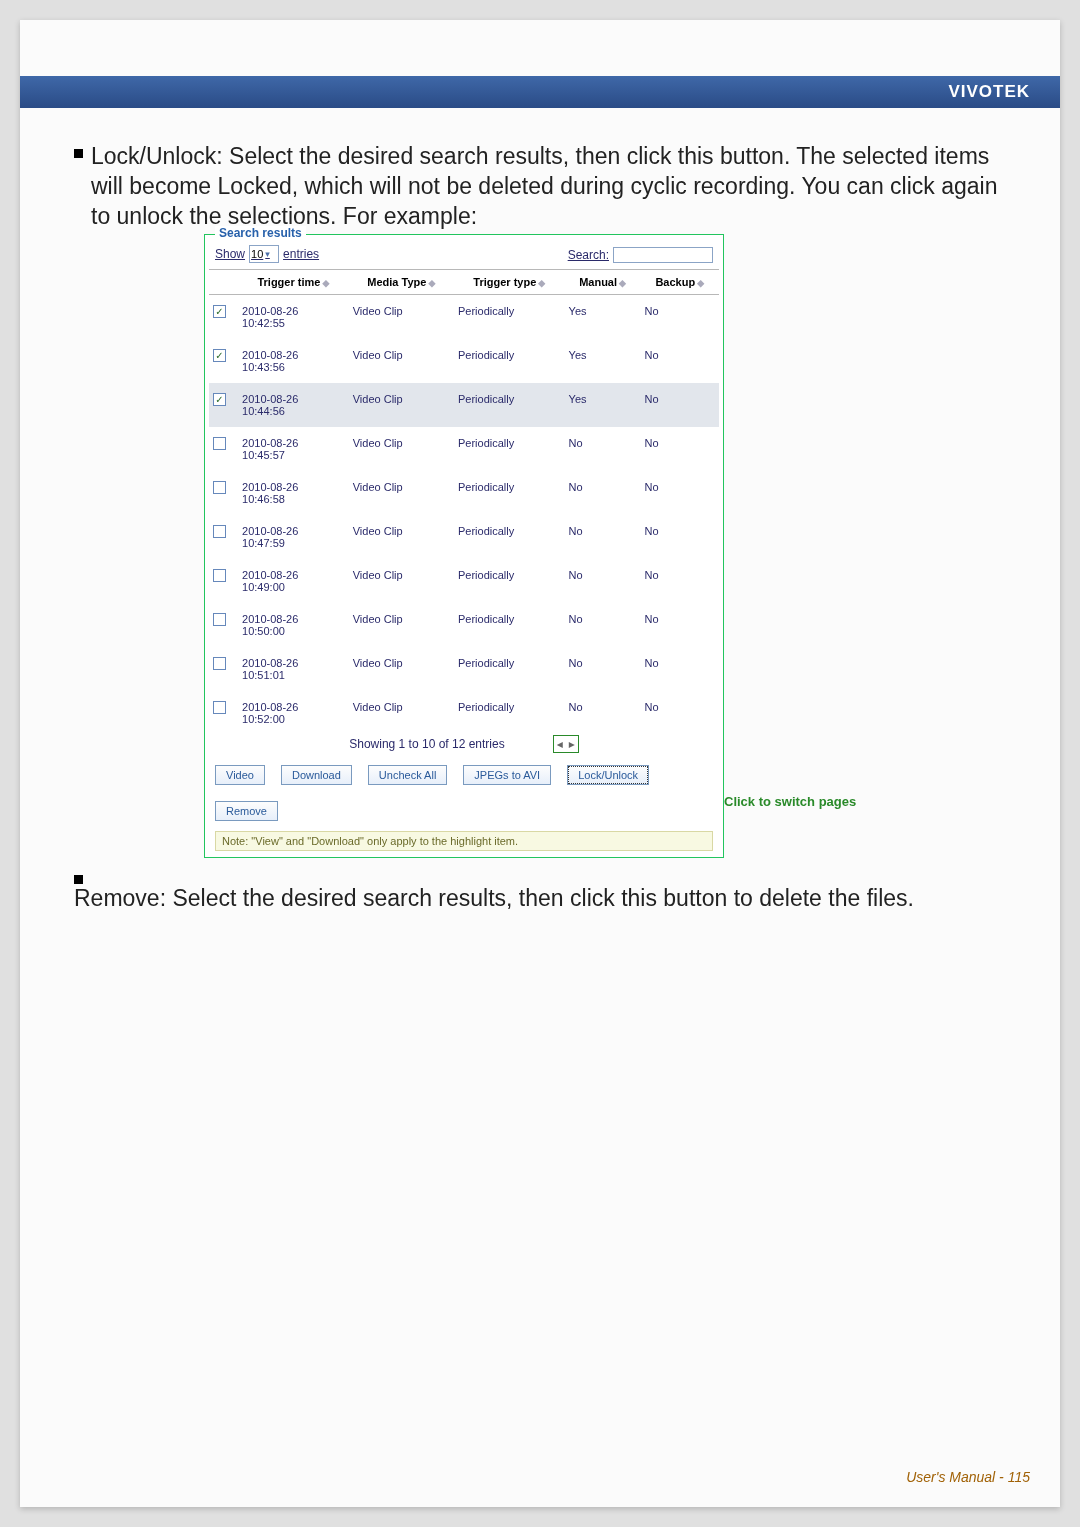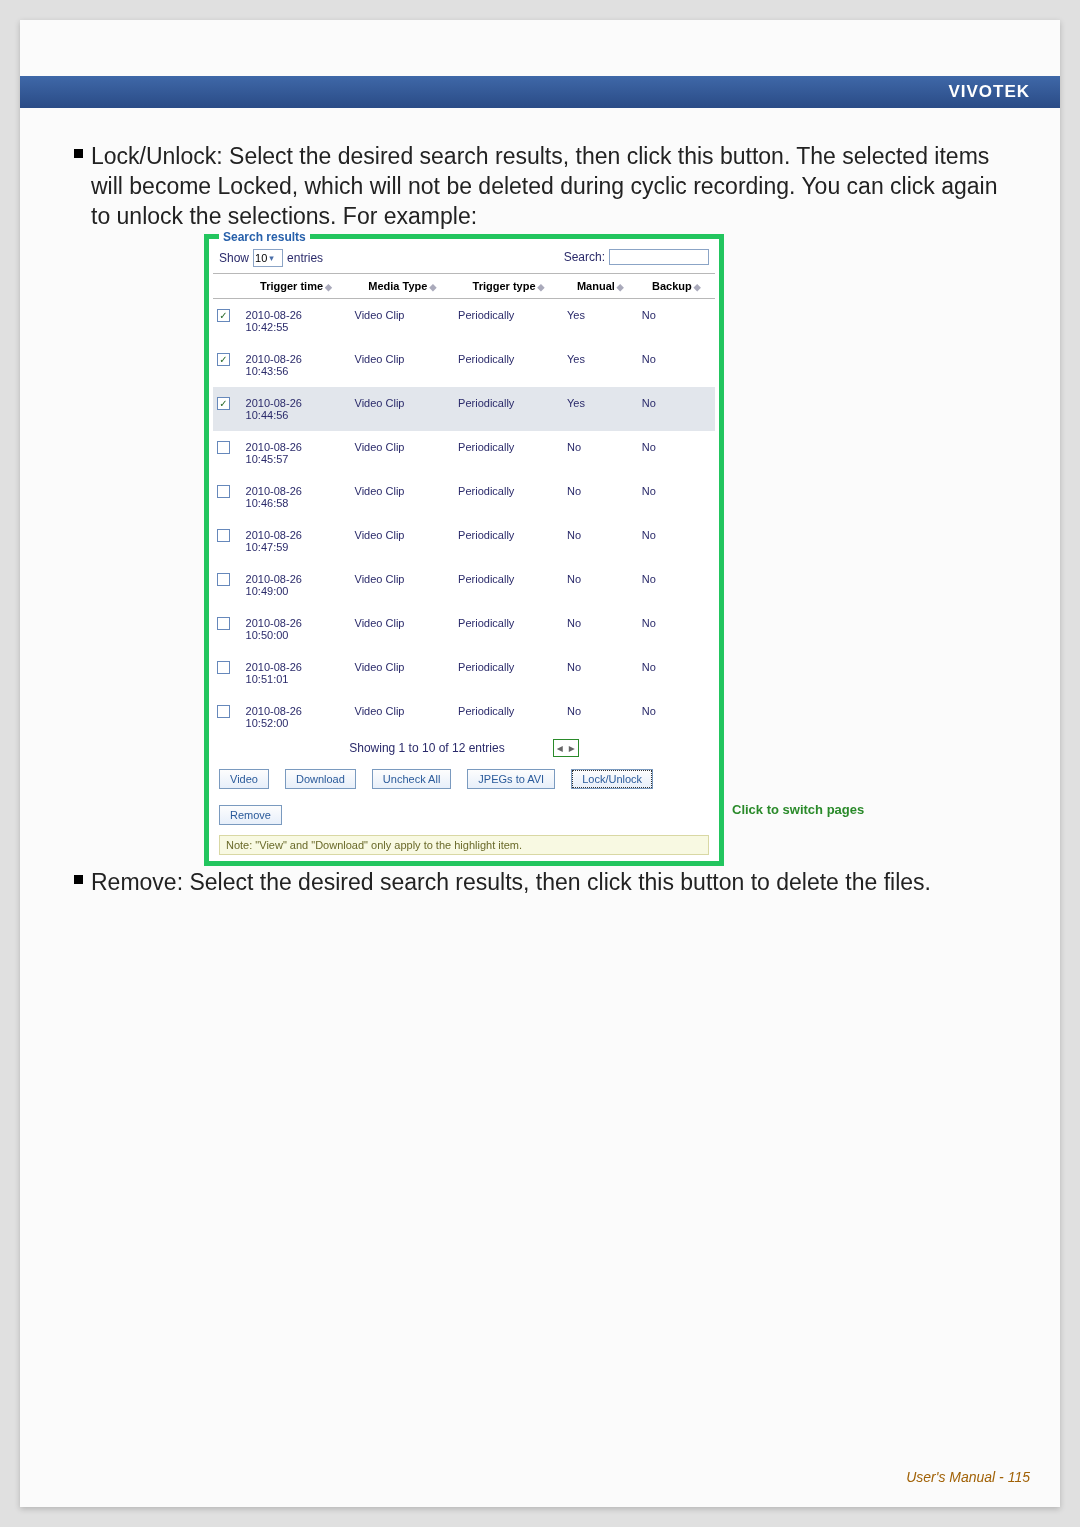--- a/index.html
+++ b/index.html
@@ -57,42 +57,43 @@
 
   
   .panel-row {
     display: flex;
     align-items: flex-start;
     margin-left: 130px;
     margin-top: 2px;
   }
   .panel {
     width: 520px;
-    border: 5px solid #22c55e;
+    border: 1px solid #22c55e;
     background: #fff;
     position: relative;
     padding: 0 4px 4px 4px;
   }
   .legend {
     position: absolute;
     top: -9px;
     left: 10px;
     background: #fff;
     padding: 0 4px;
     color: #2861ab;
     font-weight: bold;
     font-size: 12px;
   }
   .topctrl {
     display: flex;
     justify-content: space-between;
-    align-items: flex-start;
+    align-items: flex-end;
     font-size: 12px;
     color: #2a2a6a;
     padding: 10px 6px 6px 6px;
+    text-decoration: underline;
   }
   .topctrl .left { display: flex; align-items: center; gap: 4px; }
   .sel10 {
     width: 30px; height: 18px;
     border: 1px solid #8ba4c6;
     font-size: 11px;
     padding-left: 1px;
     background:#fff;
     color:#000;
     display:inline-flex;
@@ -181,28 +182,28 @@
     background: #f8f9e2;
     border: 1px solid #d9d8a4;
     color: #6a6a2a;
     font-size: 11px;
     padding: 3px 6px;
   }
   .switch-note {
     color: #2a8a2a;
     font-weight: bold;
     font-size: 13px;
-    margin-left: 8px;
     line-height: 1.2;
     align-self: flex-end;
     margin-bottom: 48px;
   }
 
   .removepara {
-    margin-top: 2px;
+    margin-top: 10px;
+    flex-direction: column;
   }
 
   .footer {
     position: absolute;
     right: 30px;
     bottom: 22px;
     font-style: italic;
     color: #a16207;
     font-size: 14px;
   }

